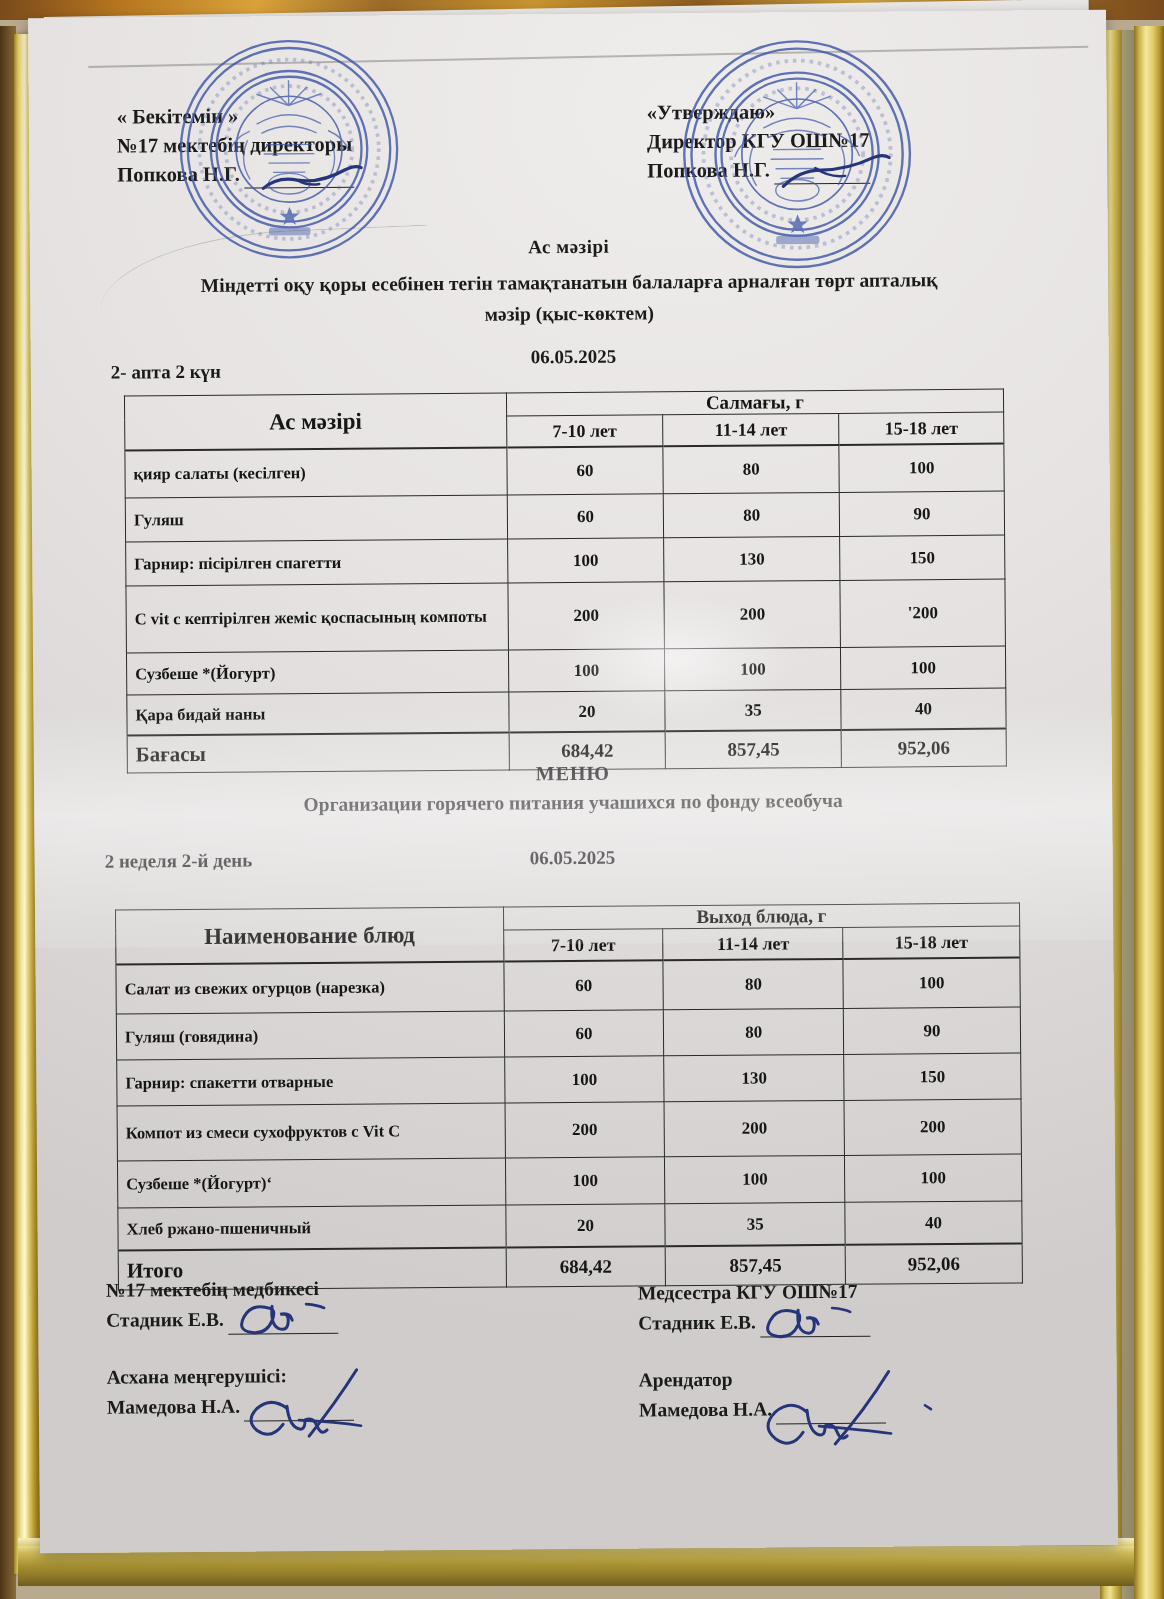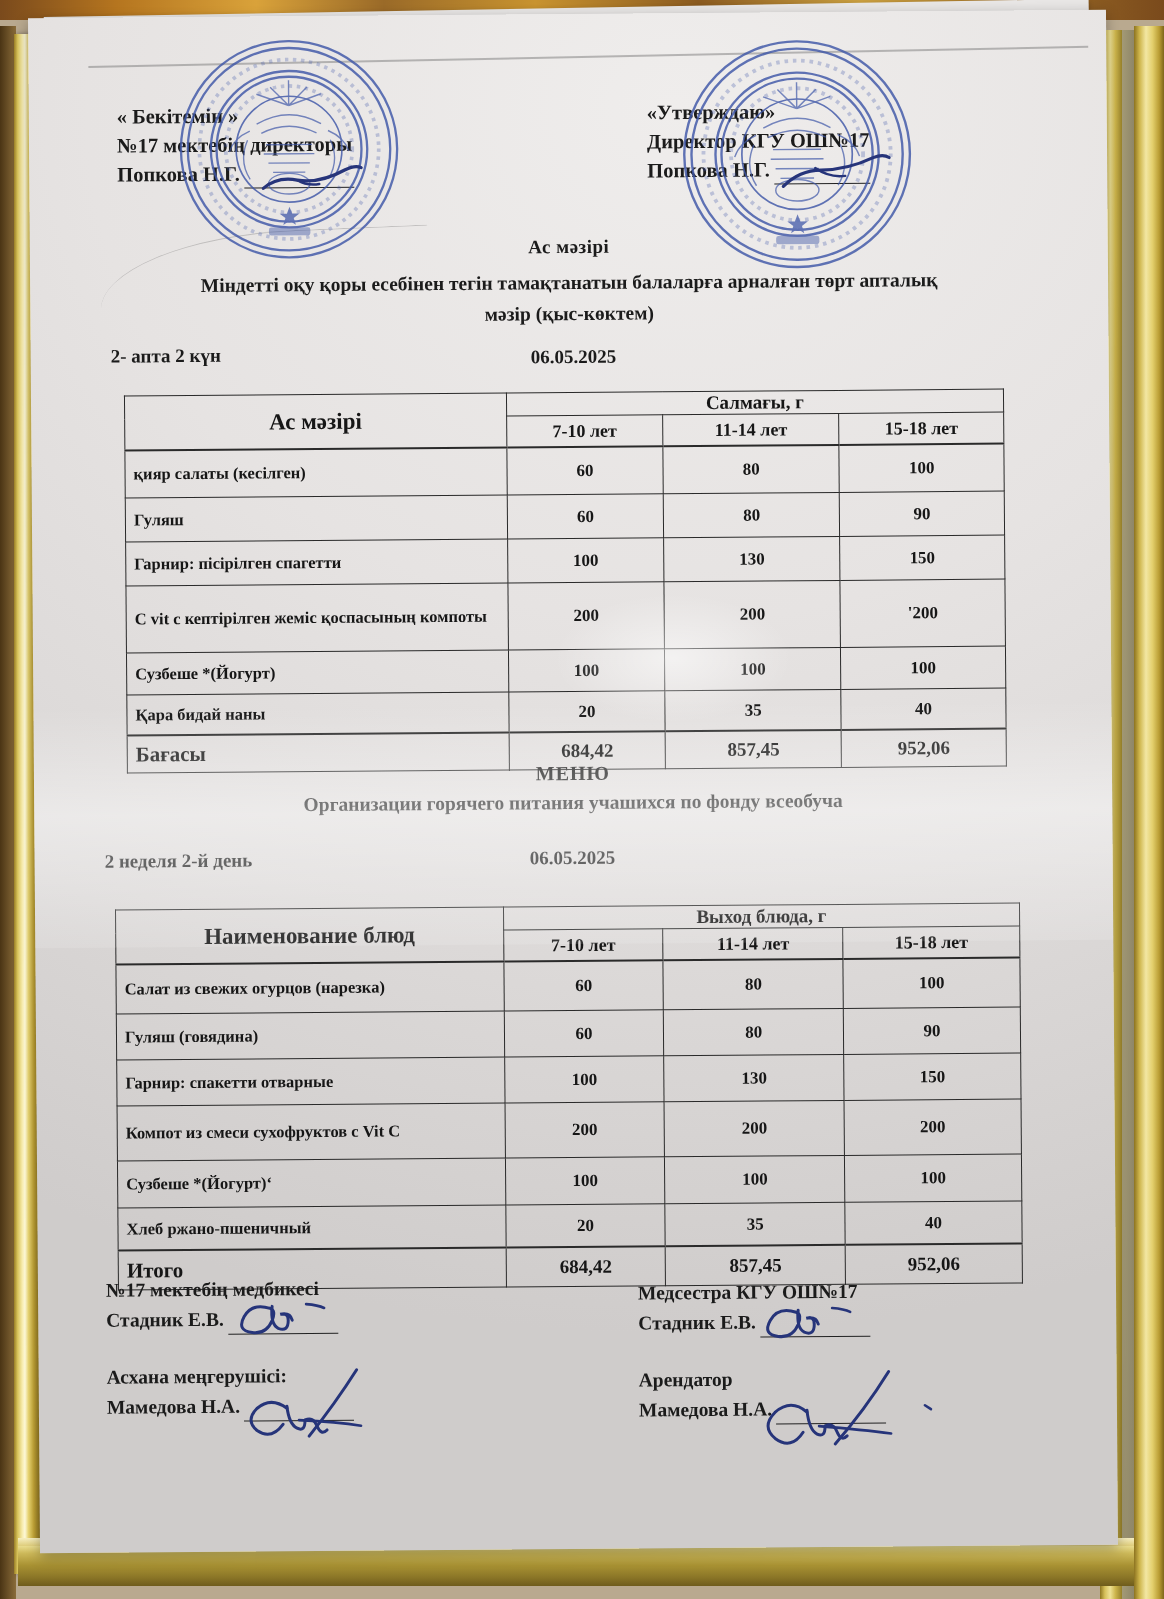--- a/index.html
+++ b/index.html
@@ -91,21 +91,21 @@
   .sig-line{display:inline-block;border-bottom:1.6px solid #222;width:110px;vertical-align:bottom;margin-left:4px;height:17px;}
   .sig-line.s2{width:96px;}
 
   .ctr-title{position:absolute;width:1078px;text-align:center;font-weight:bold;}
   .t-asmaziri{top:222px;font-size:19px;letter-spacing:.5px;}
   .t-long{top:253px;font-size:19.5px;line-height:31px;left:0;padding:0 70px;box-sizing:border-box;}
   .t-menu{top:748px;font-size:20px;letter-spacing:1px;}
   .t-menu-sub{top:778px;font-size:19.5px;}
 
   .rowline{position:absolute;font-weight:bold;font-size:19px;}
-  .wk1-left{left:80px;top:328px;}
+  .wk1-left{left:80px;top:344px;}
   .wk1-date{left:500px;top:332px;}
   .wk2-left{left:70px;top:833px;}
   .wk2-date{left:495px;top:833px;}
 
   table.menu{
     position:absolute;border-collapse:collapse;
     font-weight:bold;color:#161616;background:transparent;
   }
   table.menu td,table.menu th{
     border:1.4px solid #2a2a2a;padding:0;

